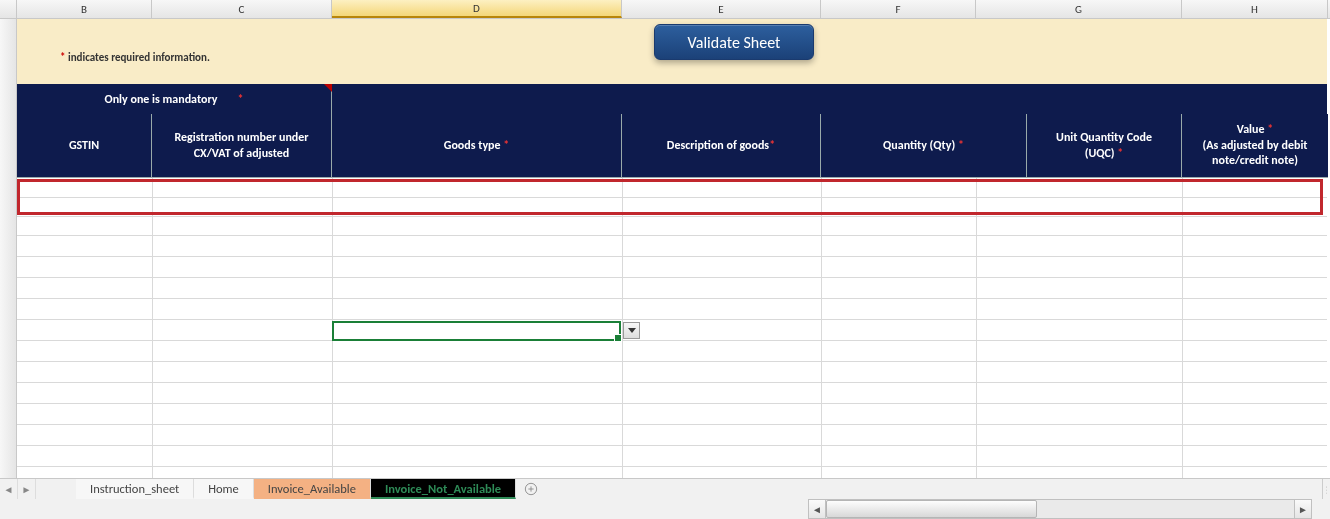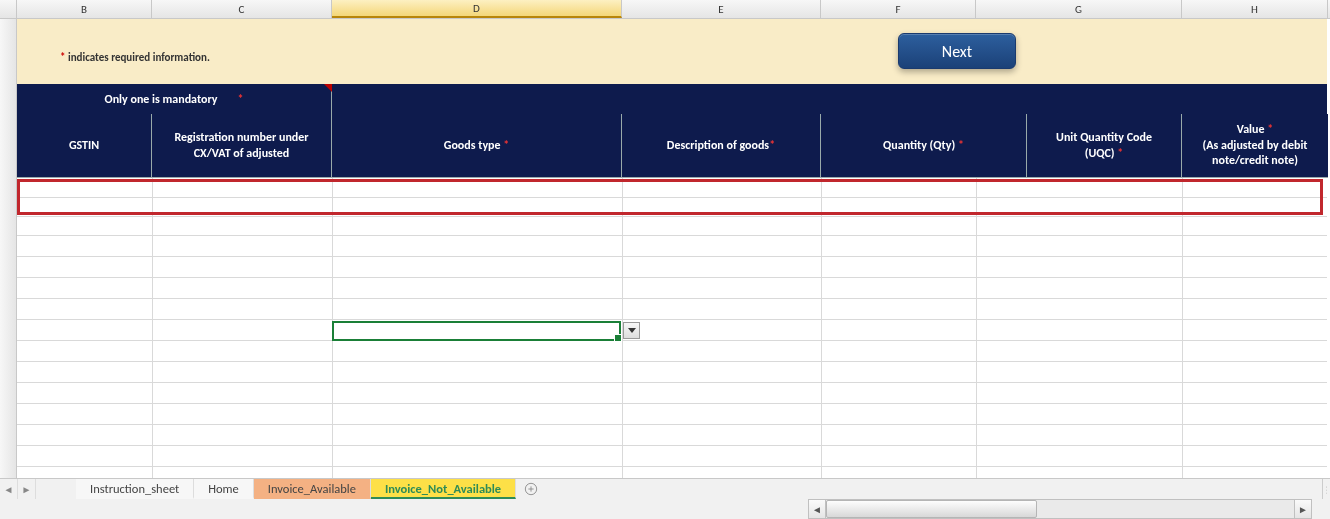--- a/index.html
+++ b/index.html
@@ -235,21 +235,21 @@
   display: flex;
   align-items: center;
   font-size: 12.5px;
   color: #444;
   border-right: 1px solid #ddd;
   border-bottom: 2px solid transparent;
   background: #f7f7f7;
   cursor: pointer;
 }
 .tab.orange { background: #f4b183; }
-.tab.active { background: #fde047; border-bottom: 2px solid #2e8b57; color: #2e8b57; font-weight: 600; }
+.tab.active { background: #000000; border-bottom: 2px solid #2e8b57; color: #2e8b57; font-weight: 600; }
 .tab-add {
   width: 30px;
   display: flex;
   align-items: center;
   justify-content: center;
   color: #888;
   cursor: pointer;
 }
 .tab-add svg { width: 14px; height: 14px; }
 .tab-resize {
@@ -323,21 +323,21 @@
 </div>
 
 <div class="grid-area">
   <div class="row-gutter-bg"></div>
 
   <div class="info-band"></div>
   <div class="info-text">
     <span class="ast">*</span><span> indicates required information.</span>
   </div>
 
-  <div class="btn next">Next</div>
+  <div class="btn validate">Validate Sheet</div>
 
   <div class="hdr-band"></div>
   <div class="mandatory-cell">
     <span>Only one is mandatory </span>
       <span class="ast">*</span>
   </div>
   <div class="red-corner"></div>
 
   <div class="col-hdrs">
     <div class="th w-b">GSTIN</div>

